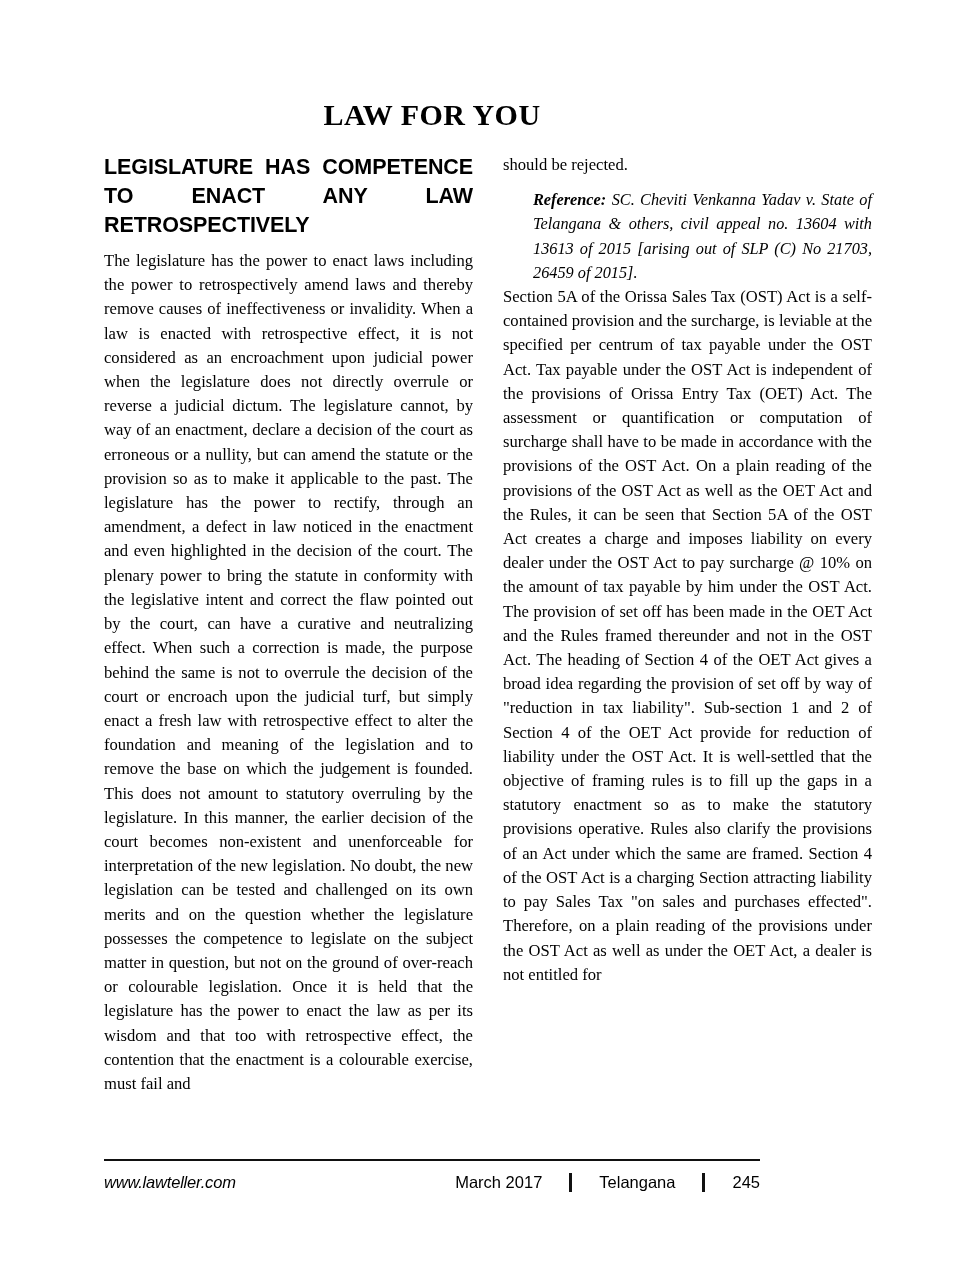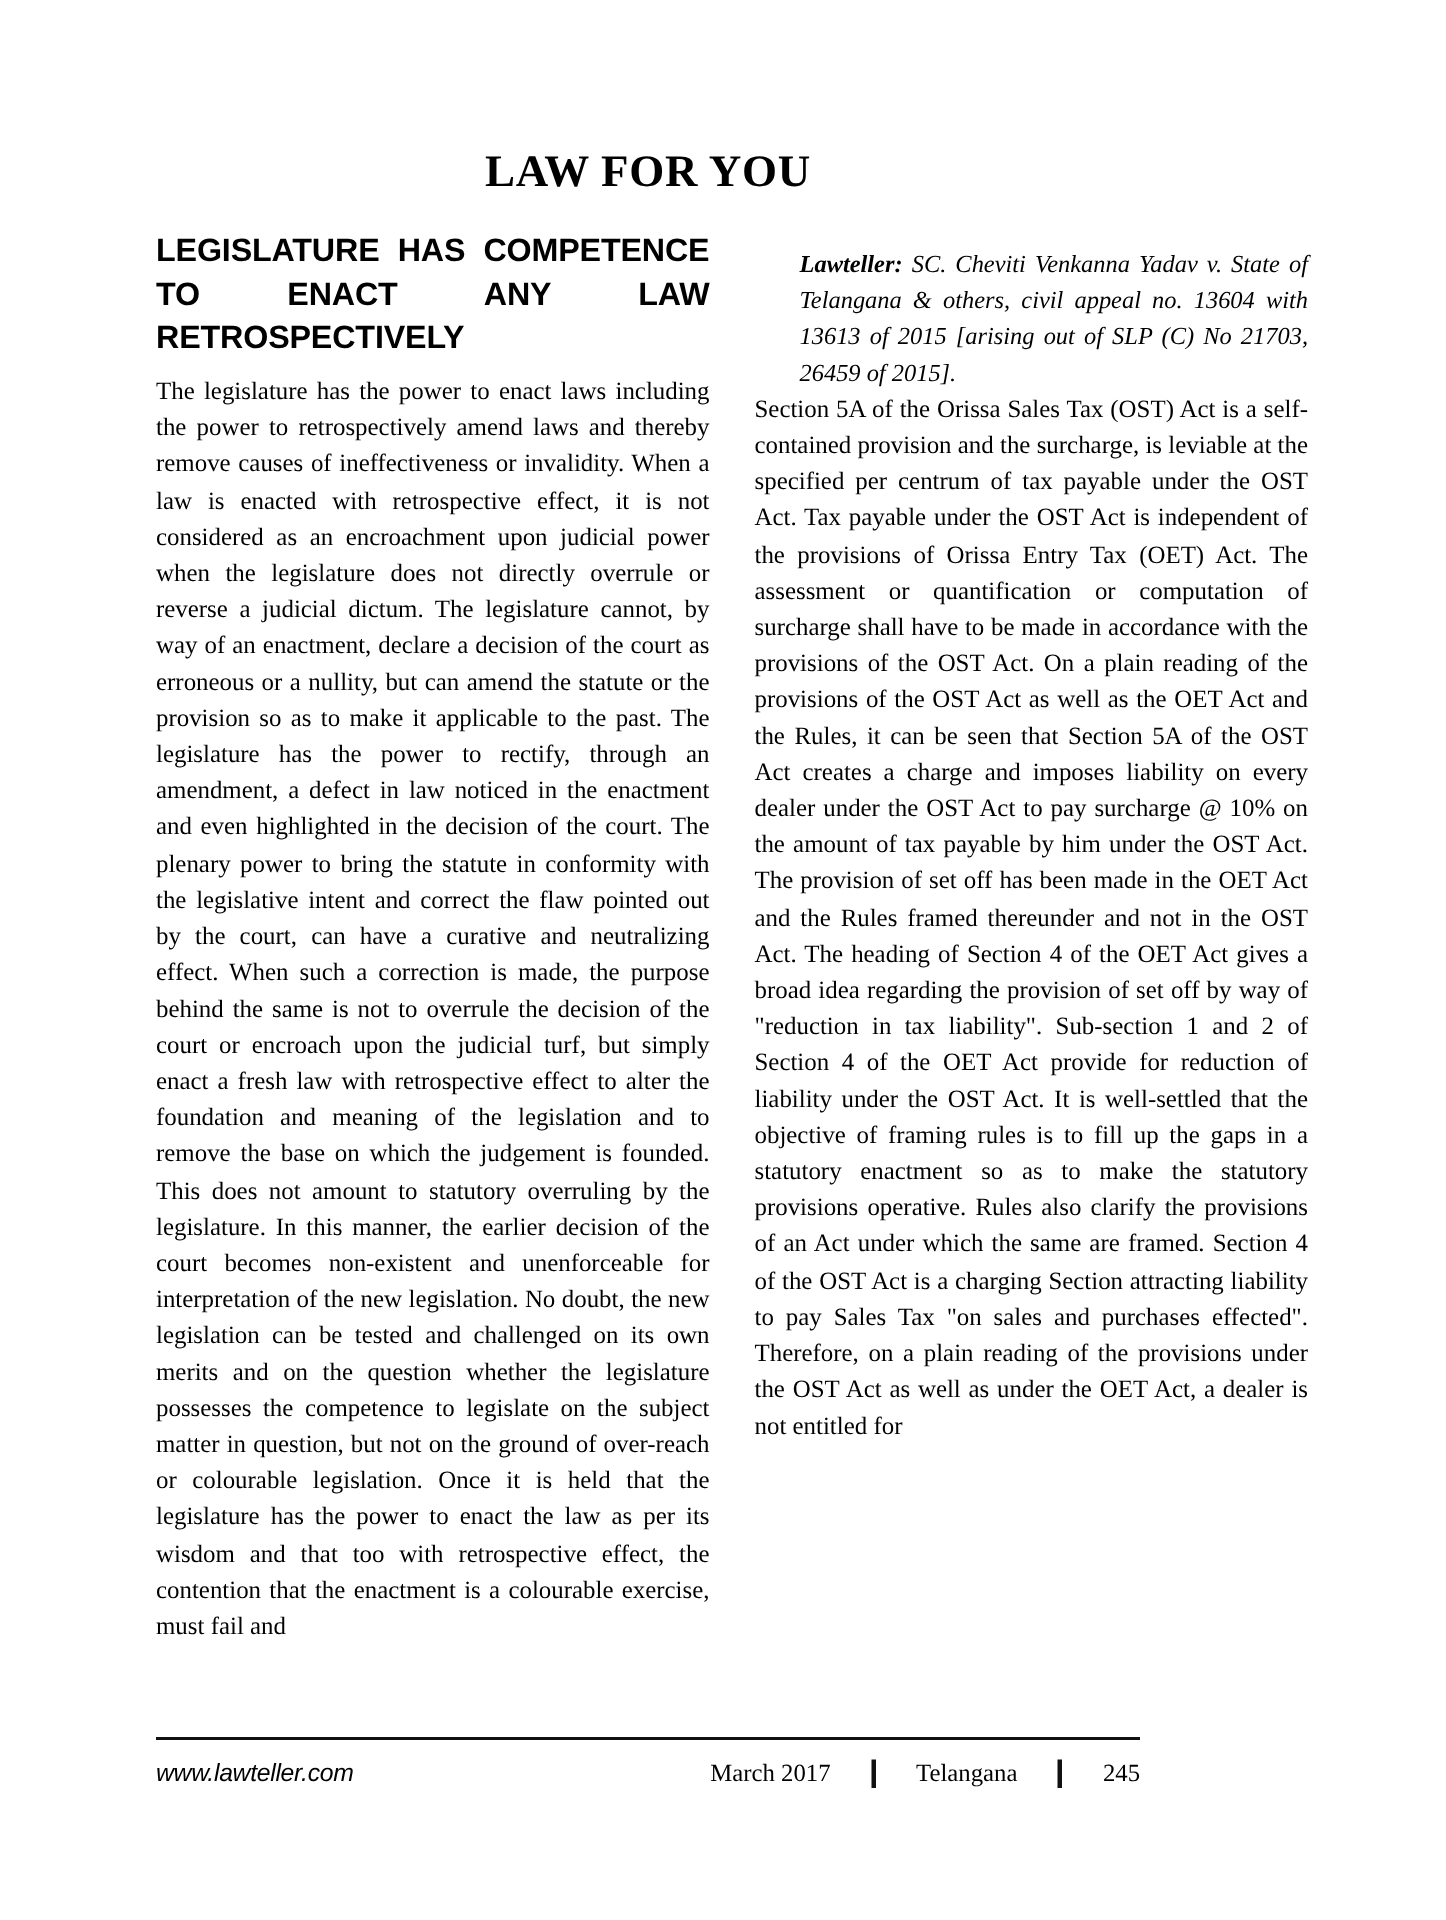--- a/index.html
+++ b/index.html
@@ -95,21 +95,20 @@
     font-size: 16.5px;
   }
   .footer-left {
     font-style: italic;
     letter-spacing: -0.2px;
   }
   .footer-right {
     display: flex;
     align-items: center;
     gap: 16px;
-    font-family: Liberation Serif, serif;
   }
   .footer-right span.seg {
     padding: 0 11px;
   }
   .footer-right span.seg:last-child {
     padding-right: 0;
   }
   .vbar {
     display: inline-block;
     width: 3px;
@@ -125,22 +124,23 @@
   <h1 class="page-title">LAW FOR YOU</h1>
 
   <div class="columns">
 
     <div class="col">
       <h2 class="section-heading spread"><span>LEGISLATURE HAS COMPETENCE</span> <span>TO ENACT ANY LAW</span> <span>RETROSPECTIVELY</span></h2>
       <p class="body-text">The legislature has the power to enact laws including the power to retrospectively amend laws and thereby remove causes of ineffectiveness or invalidity. When a law is enacted with retrospective effect, it is not considered as an encroachment upon judicial power when the legislature does not directly overrule or reverse a judicial dictum. The legislature cannot, by way of an enactment, declare a decision of the court as erroneous or a nullity, but can amend the statute or the provision so as to make it applicable to the past. The legislature has the power to rectify, through an amendment, a defect in law noticed in the enactment and even highlighted in the decision of the court. The plenary power to bring the statute in conformity with the legislative intent and correct the flaw pointed out by the court, can have a curative and neutralizing effect. When such a correction is made, the purpose behind the same is not to overrule the decision of the court or encroach upon the judicial turf, but simply enact a fresh law with retrospective effect to alter the foundation and meaning of the legislation and to remove the base on which the judgement is founded. This does not amount to statutory overruling by the legislature. In this manner, the earlier decision of the court becomes non-existent and unenforceable for interpretation of the new legislation. No doubt, the new legislation can be tested and challenged on its own merits and on the question whether the legislature possesses the competence to legislate on the subject matter in question, but not on the ground of over-reach or colourable legislation. Once it is held that the legislature has the power to enact the law as per its wisdom and that too with retrospective effect, the contention that the enactment is a colourable exercise, must fail and</p>
     </div>
 
     <div class="col">
+      <p class="body-text">should be rejected.</p>
 
-      <p class="reference"><span class="ref-label">Lawteller:</span><span> SC. Cheviti Venkanna Yadav v. State of Telangana &amp; others, civil appeal no. 13604 with 13613 of 2015 [arising out of SLP (C) No 21703, 26459 of 2015].</span></p>
+      <p class="reference"><span class="ref-label">Reference:</span><span> SC. Cheviti Venkanna Yadav v. State of Telangana &amp; others, civil appeal no. 13604 with 13613 of 2015 [arising out of SLP (C) No 21703, 26459 of 2015].</span></p>
 
 
       <p class="body-text">Section 5A of the Orissa Sales Tax (OST) Act is a self-contained provision and the surcharge, is leviable at the specified per centrum of tax payable under the OST Act. Tax payable under the OST Act is independent of the provisions of Orissa Entry Tax (OET) Act. The assessment or quantification or computation of surcharge shall have to be made in accordance with the provisions of the OST Act. On a plain reading of the provisions of the OST Act as well as the OET Act and the Rules, it can be seen that Section 5A of the OST Act creates a charge and imposes liability on every dealer under the OST Act to pay surcharge @ 10% on the amount of tax payable by him under the OST Act. The provision of set off has been made in the OET Act and the Rules framed thereunder and not in the OST Act. The heading of Section 4 of the OET Act gives a broad idea regarding the provision of set off by way of "reduction in tax liability". Sub-section 1 and 2 of Section 4 of the OET Act provide for reduction of liability under the OST Act. It is well-settled that the objective of framing rules is to fill up the gaps in a statutory enactment so as to make the statutory provisions operative. Rules also clarify the provisions of an Act under which the same are framed. Section 4 of the OST Act is a charging Section attracting liability to pay Sales Tax "on sales and purchases effected". Therefore, on a plain reading of the provisions under the OST Act as well as under the OET Act, a dealer is not entitled for</p>
     </div>
 
   </div>
 
   <div class="footer">
     <hr class="footer-rule">
     <div class="footer-row">

